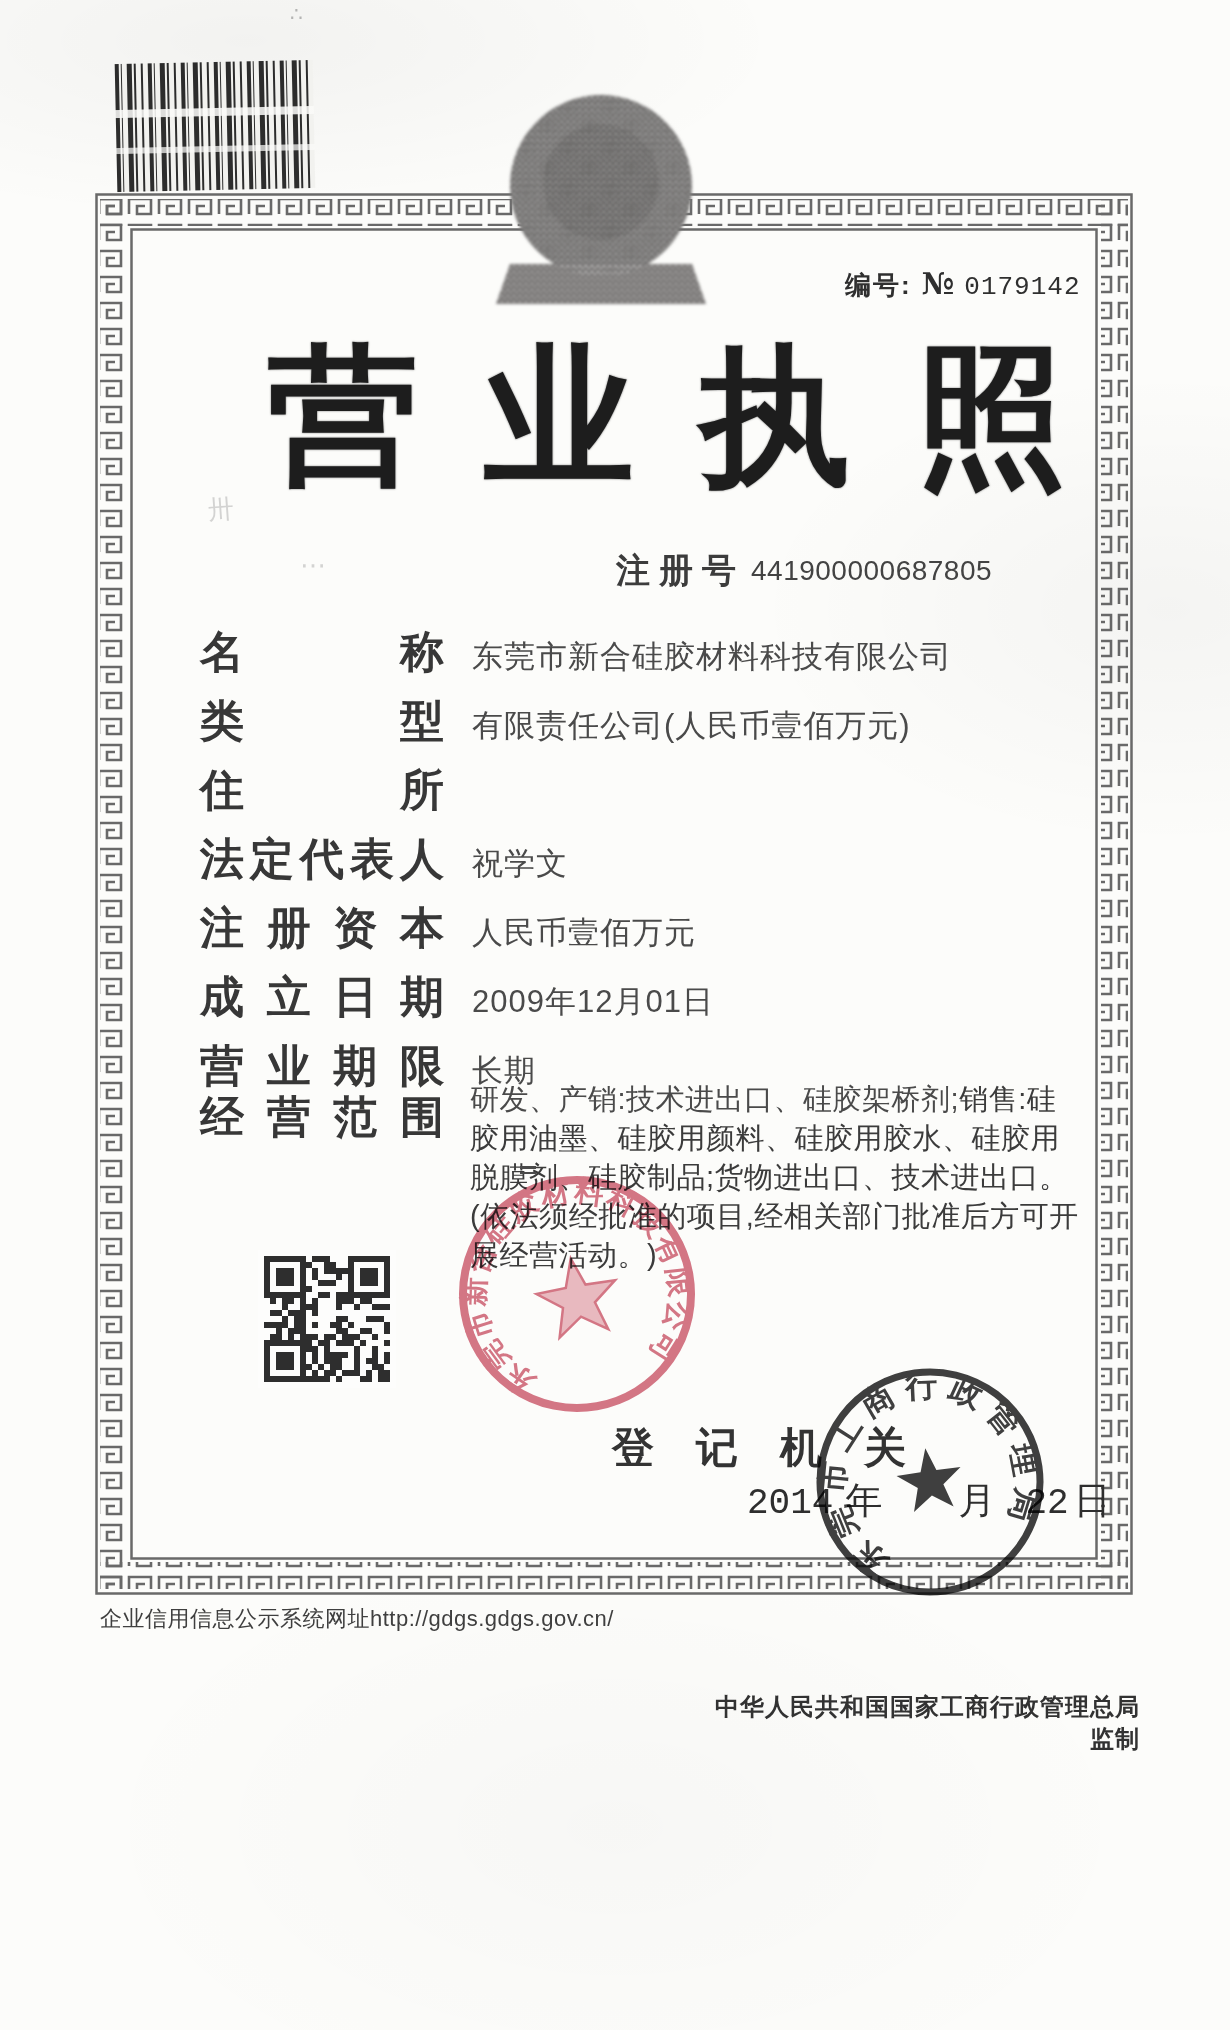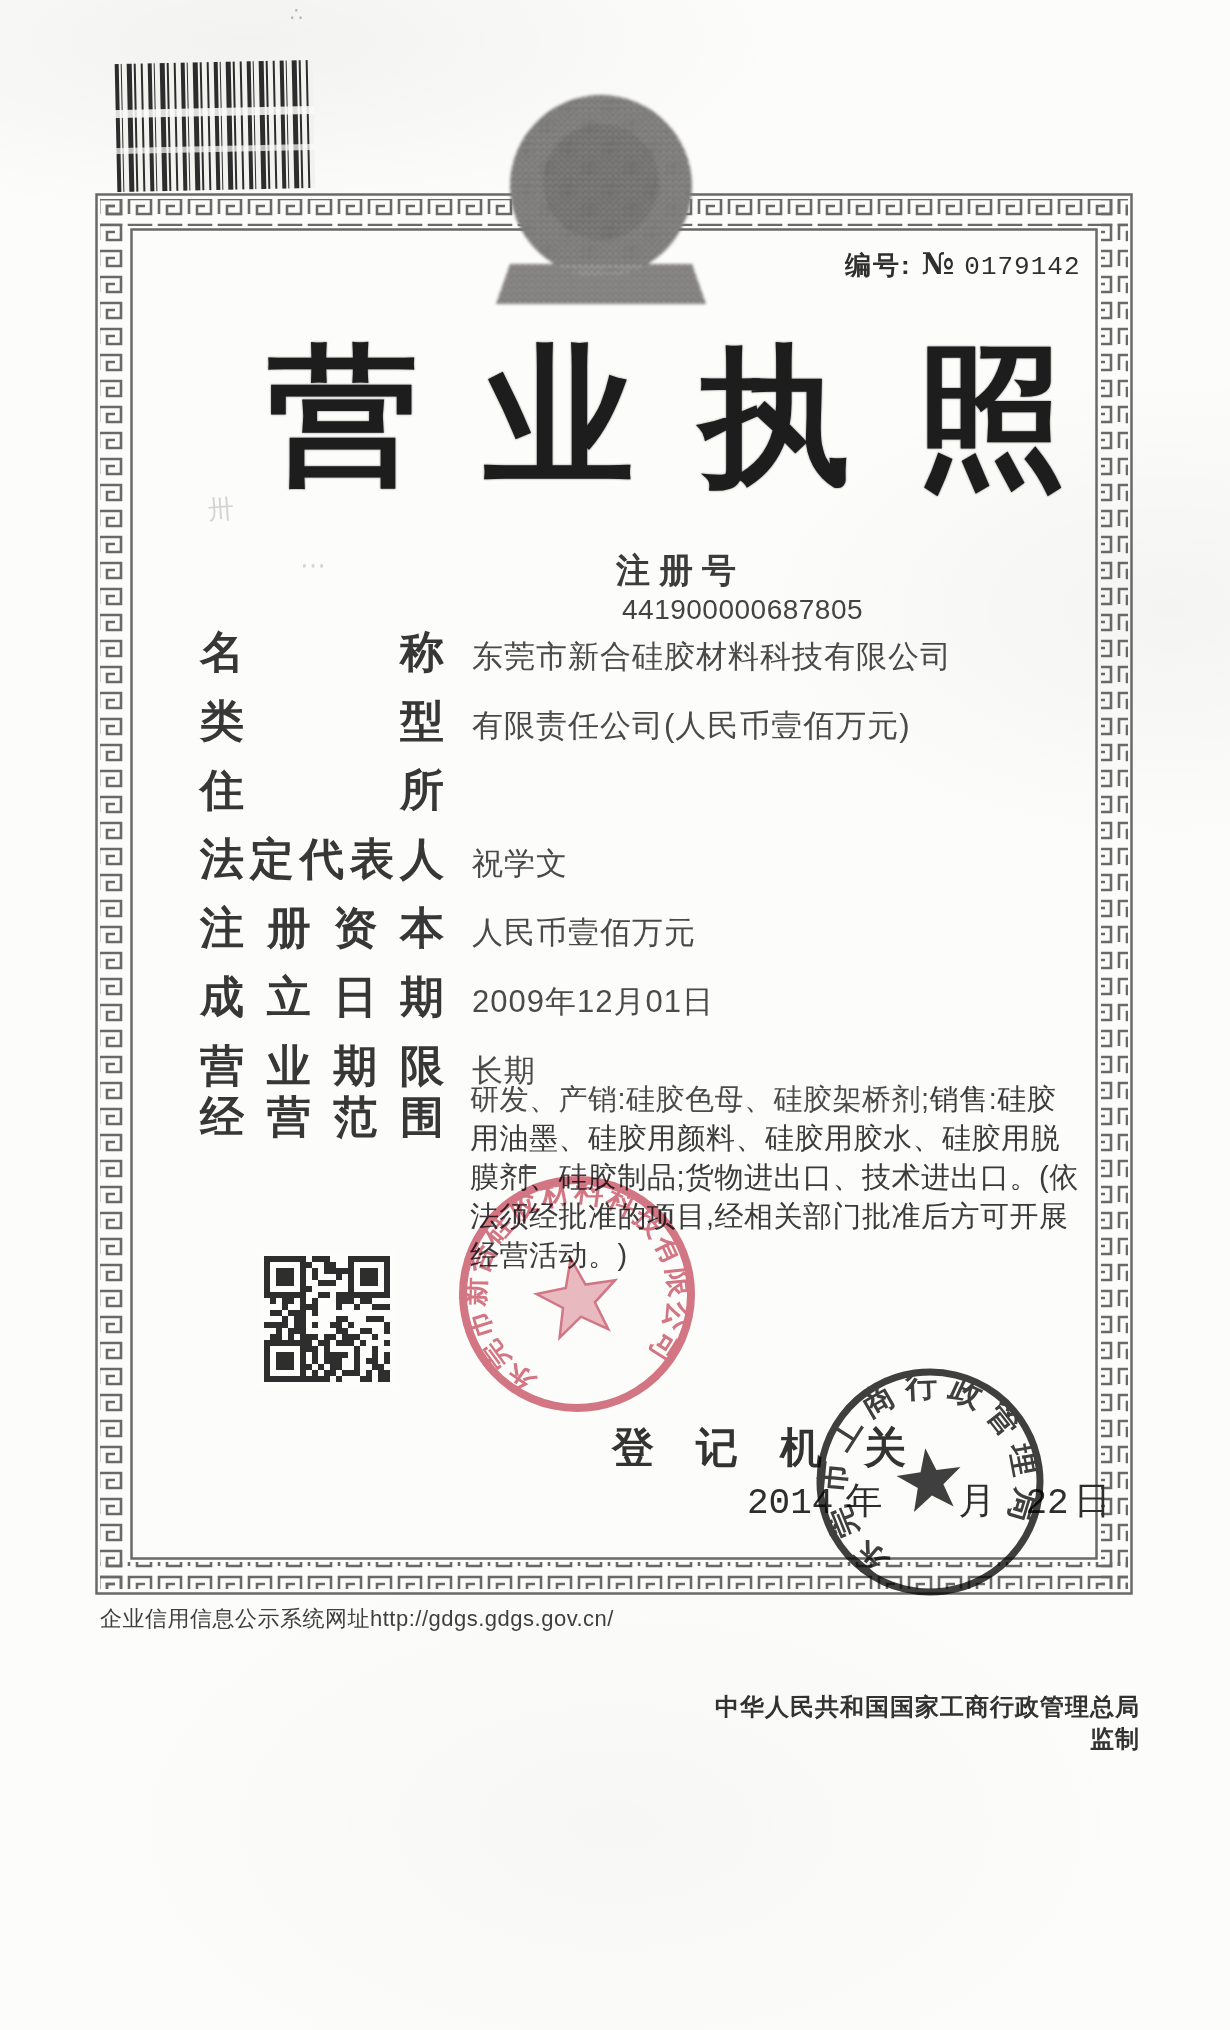--- a/index.html
+++ b/index.html
@@ -15,32 +15,32 @@
   .abs{position:absolute;}
   
   .barcode{
     left:116px;top:62px;width:198px;height:128px;transform:rotate(-1.2deg);
     background-image:
       linear-gradient(180deg, rgba(255,255,255,0) 0 36%, rgba(252,252,250,.85) 36% 42%, rgba(255,255,255,0) 42% 66%, rgba(252,252,250,.7) 66% 70%, rgba(255,255,255,0) 70%),
       repeating-linear-gradient(90deg,#1c1c1c 0 4px,#f2f2ef 4px 6px,#1c1c1c 6px 7px,#f2f2ef 7px 12px,#1c1c1c 12px 17px,#f2f2ef 17px 19px,#1c1c1c 19px 21px,#f2f2ef 21px 26px,#1c1c1c 26px 28px,#f2f2ef 28px 33px);
     filter:blur(.4px);opacity:.92;
   }
   
-  .serial{left:845px;top:246px;display:flex;align-items:baseline;gap:10px;color:#2f2f2f;}
+  .serial{left:845px;top:266px;display:flex;align-items:baseline;gap:10px;color:#2f2f2f;}
   .serial .lab{font-size:26px;font-weight:700;letter-spacing:2px;}
   .serial .sym{font-family:"DejaVu Serif",serif;font-size:30px;font-weight:700;}
   .serial .num{font-family:"Liberation Mono",monospace;font-size:26px;letter-spacing:1px;}
   
   .title{
     left:268px;top:318px;font-size:150px;font-weight:800;letter-spacing:8px;
     color:#1d1d1d;white-space:nowrap;text-shadow:0 0 2px rgba(40,40,40,.7);
     filter:blur(.3px);
   }
   
-  .regline{left:616px;top:548px;display:flex;align-items:flex-start;color:#3c3c3c;flex-direction:column;}
+  .regline{left:616px;top:548px;display:flex;align-items:center;color:#3c3c3c;}
   .regline .lab{font-size:34px;font-weight:600;letter-spacing:9px;}
   .regline .num{font-size:28px;margin-left:6px;letter-spacing:.5px;color:#434343;}
   
   .row{position:absolute;left:200px;display:flex;align-items:flex-start;}
   .flabel{width:244px;display:flex;justify-content:space-between;font-size:44px;line-height:48px;font-weight:600;color:#373737;flex:none;}
   .fvalue{margin-left:28px;margin-top:11px;font-size:31px;line-height:36px;color:#4a4a4a;letter-spacing:1px;white-space:nowrap;}
   .scope{left:470px;top:1080px;width:614px;font-size:29px;line-height:39px;color:#4a4a4a;letter-spacing:.5px;}
   .scope .b2{font-weight:400;color:#3b3b3b;}
   
   .tribar{left:520px;top:1166px;width:16px;}
@@ -187,21 +187,21 @@
   </div>
   <div class="row" style="top:1093px">
     <div class="flabel">
         <span>经</span>
         <span>营</span>
         <span>范</span>
         <span>围</span>
       </div>
   </div>
   <div class="abs scope">
-    <span class="b1">研发、产销:硅胶色母、硅胶架桥剂;</span><span class="b2">销售:硅胶用油墨、硅胶用颜料、硅胶用胶水、硅胶用脱膜剂、硅胶制品;货物进出口、技术进出口。(依法须经批准的项目,经相关部门批准后方可开展经营活动。)</span>
+    <span class="b1">研发、产销:技术进出口、硅胶架桥剂;</span><span class="b2">销售:硅胶用油墨、硅胶用颜料、硅胶用胶水、硅胶用脱膜剂、硅胶制品;货物进出口、技术进出口。(依法须经批准的项目,经相关部门批准后方可开展经营活动。)</span>
   </div>
   <div class="abs tribar">
       <i></i>
       <i></i>
     </div>
 
   <svg id="qr" class="abs" style="left:258px;top:1250px;" width="138" height="138">
     <rect x="0" y="0" width="138" height="138" fill="#fdfdfc"></rect>
   <rect x="6" y="6" width="42" height="42" fill="#2e2e2e"></rect>
       <rect x="12" y="12" width="30" height="30" fill="#fdfdfc"></rect>

